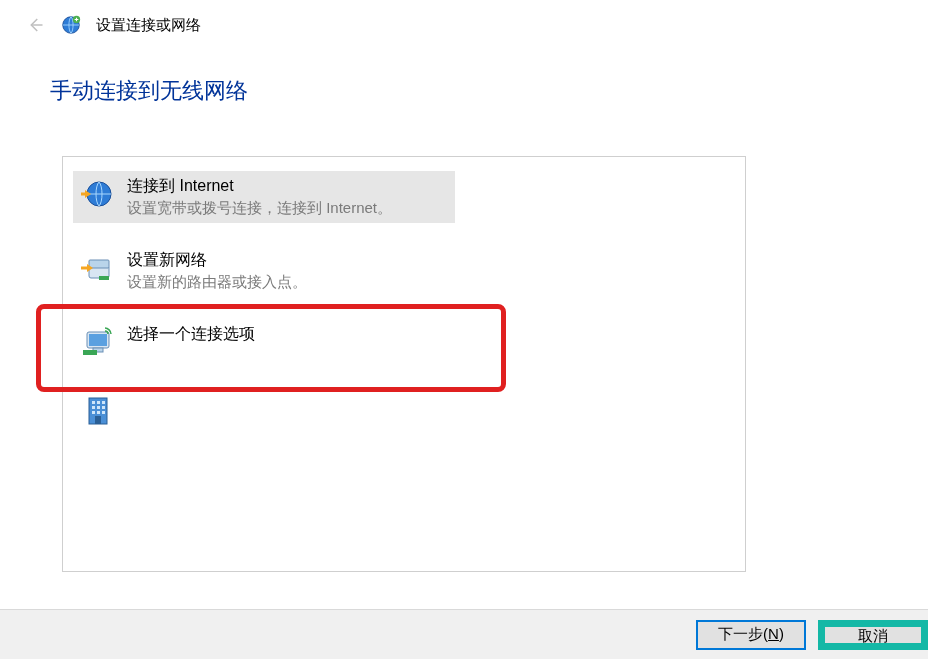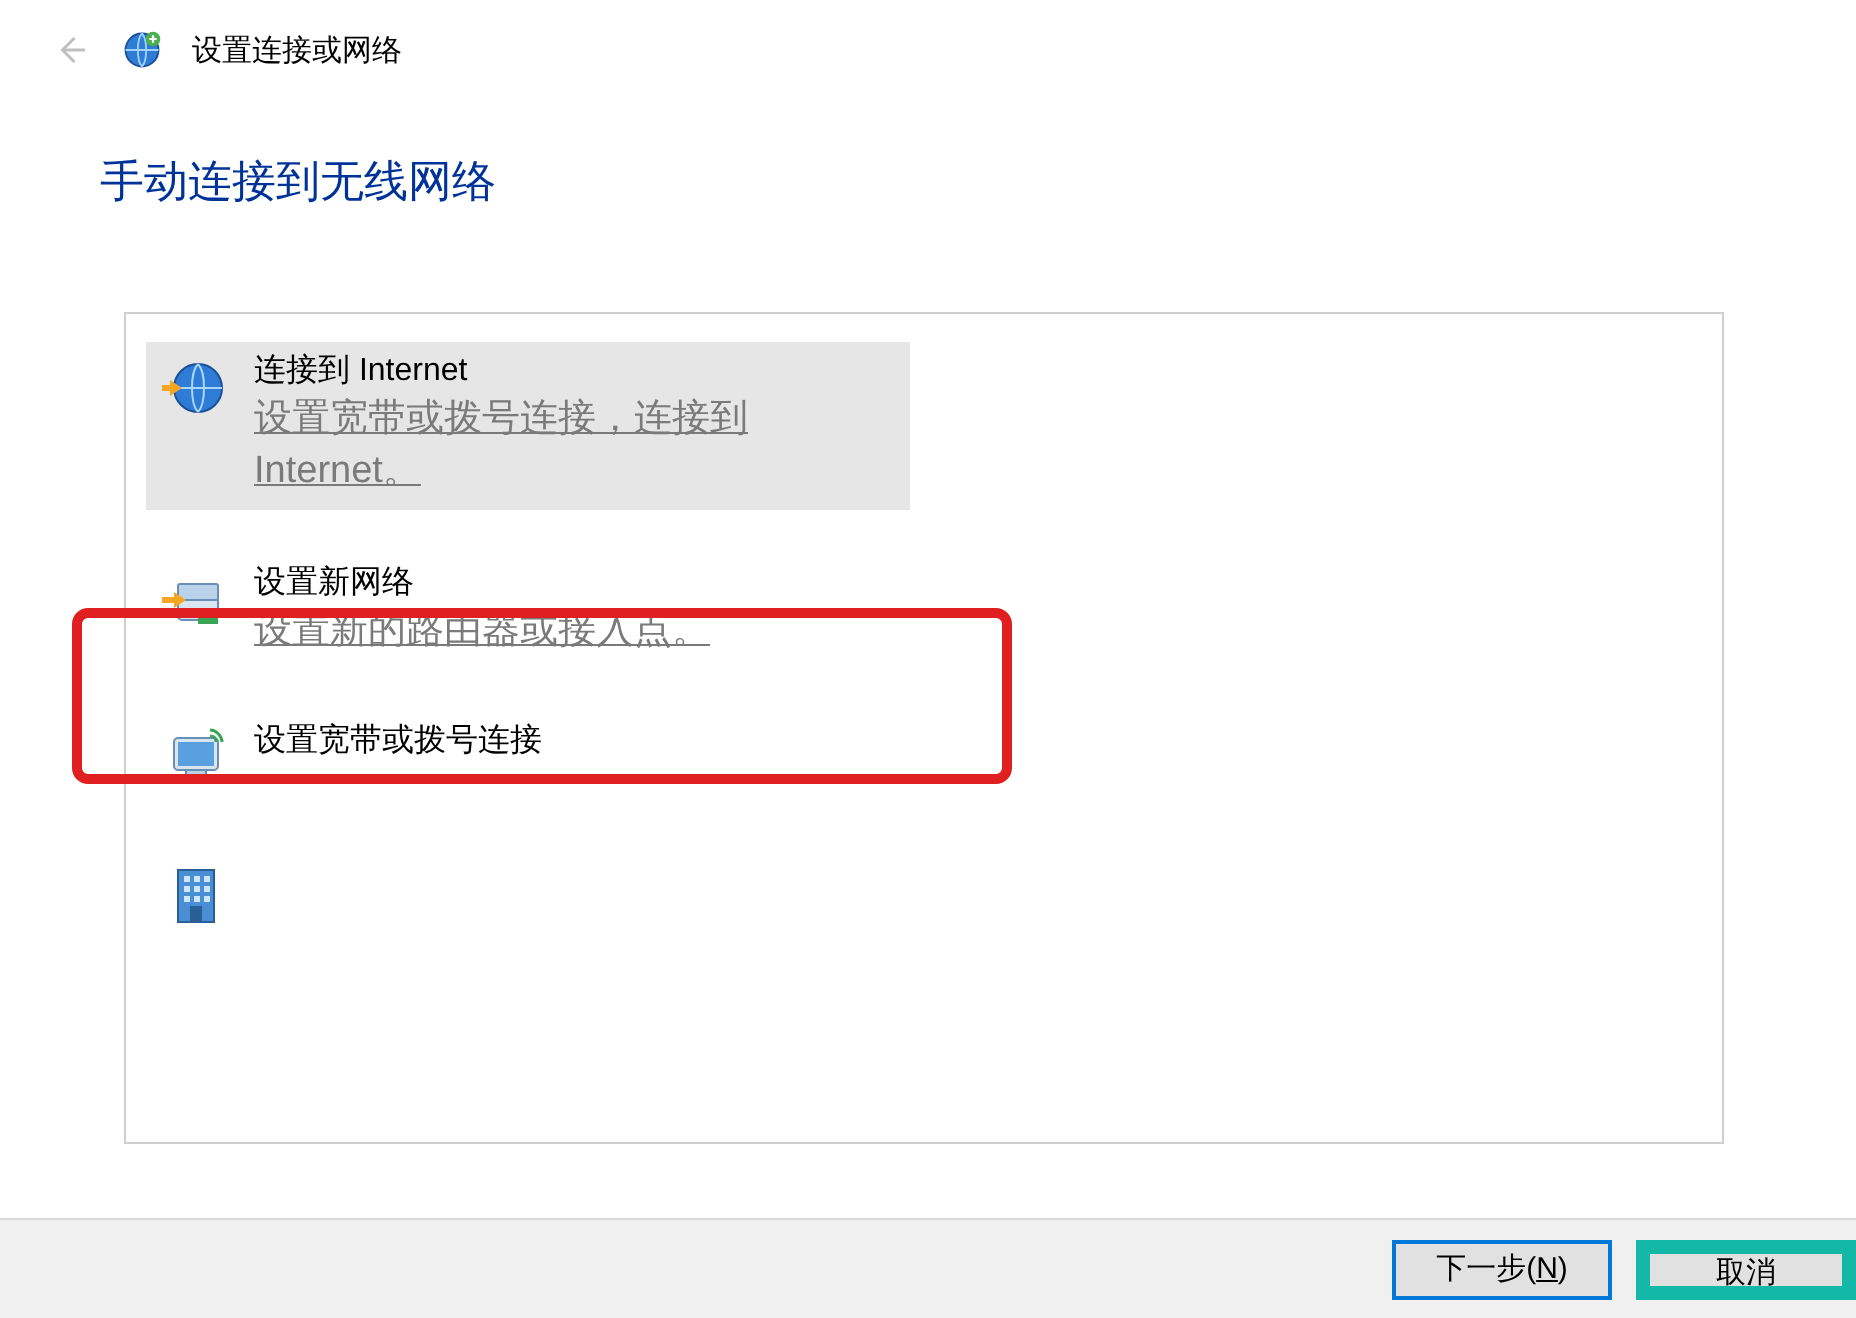--- a/index.html
+++ b/index.html
@@ -47,21 +47,21 @@
     color: #003399;
     font-size: 22px;
     padding: 20px 0 0 50px;
   }
 
   
   .options-box {
     position: absolute;
     left: 62px;
     top: 156px;
-    width: 800px;
+    width: 684px;
     height: 416px;
     border: 1px solid #cfcfcf;
     box-sizing: border-box;
     padding: 14px 10px 10px 10px;
   }
 
   .option {
     display: flex;
     align-items: flex-start;
     gap: 12px;
@@ -80,24 +80,23 @@
     align-items: center;
     justify-content: center;
   }
   .opt-text { padding-top: 0; }
   .opt-title {
     font-size: 16px;
     color: #000;
     line-height: 1.3;
   }
   .opt-desc {
-    font-size: 19px;
+    font-size: 15px;
     color: #7a7a7a;
     line-height: 1.4;
-    text-decoration: underline;
   }
 
   
   .highlight {
     position: absolute;
     left: 36px;
     top: 304px;
     width: 470px;
     height: 88px;
     border: 5px solid #e02020;
@@ -199,21 +198,21 @@
       <svg viewBox="0 0 36 36">
         <rect x="8" y="8" width="22" height="16" rx="2" fill="#d9e6f2" stroke="#6a8fb5"></rect>
         <rect x="10" y="10" width="18" height="12" fill="#5aa0e0"></rect>
         <rect x="14" y="24" width="10" height="4" fill="#b9d4ea" stroke="#6a8fb5"></rect>
         <rect x="4" y="26" width="14" height="5" fill="#3aa655"></rect>
         <path d="M26 4c3 0 6 3 6 6" stroke="#3aa655" stroke-width="1.5" fill="none"></path>
         <path d="M26 7c2 0 3 1 3 3" stroke="#3aa655" stroke-width="1.5" fill="none"></path>
       </svg>
     </div>
     <div class="opt-text">
-      <div class="opt-title">设置宽带或拨号连接</div>
+      <div class="opt-title">选择一个连接选项</div>
     </div>
   </div>
 
   <div class="option">
     <div class="opt-icon">
       <svg viewBox="0 0 36 36">
         <rect x="10" y="6" width="18" height="26" fill="#4a8fd6" stroke="#2a5f96"></rect>
         <rect x="13" y="9" width="3" height="3" fill="#cfe6fa"></rect>
         <rect x="18" y="9" width="3" height="3" fill="#cfe6fa"></rect>
         <rect x="23" y="9" width="3" height="3" fill="#cfe6fa"></rect>

